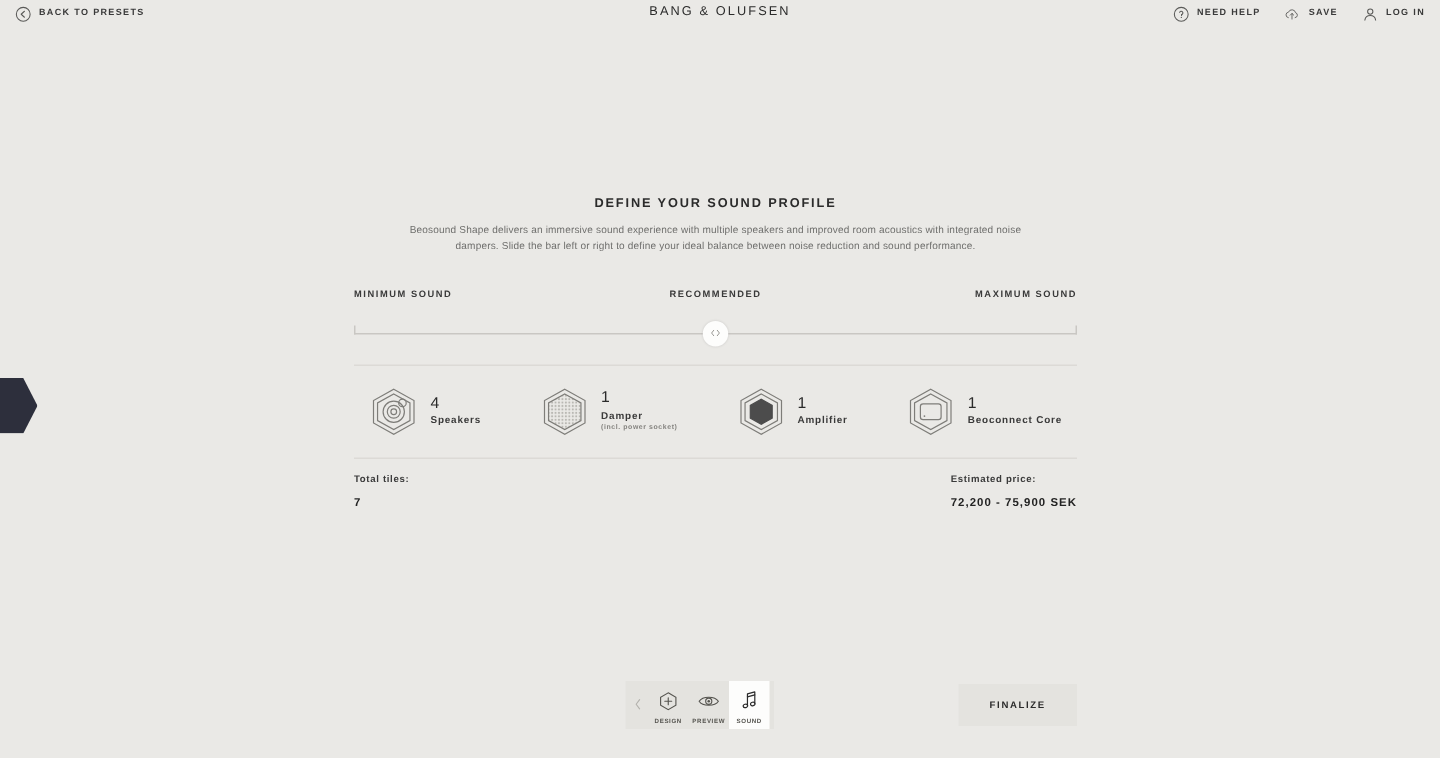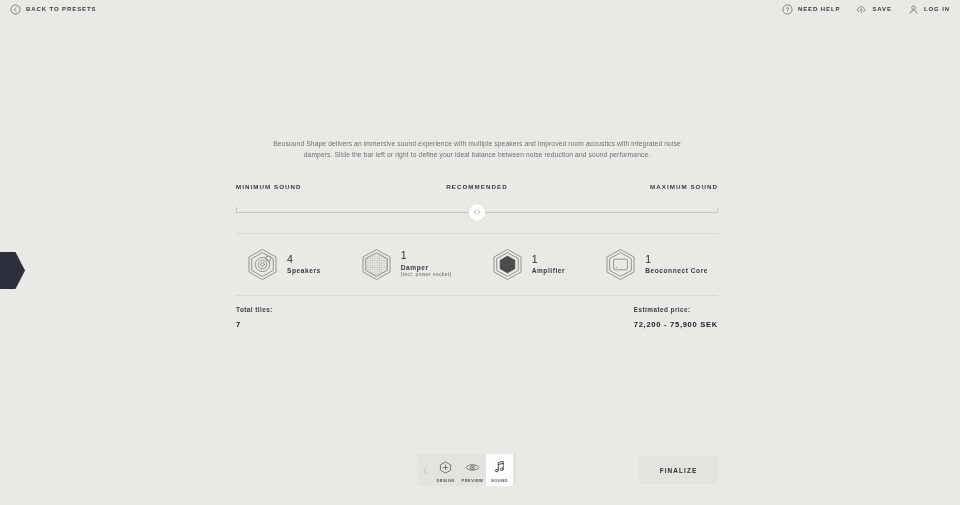--- a/index.html
+++ b/index.html
@@ -343,26 +343,28 @@
       <span class="hdr-icon">
         <svg width="11" height="11" viewBox="0 0 11 11">
           <circle cx="5.5" cy="3.7" r="1.75" fill="none" stroke="#5a5a58" stroke-width="0.7"></circle>
           <path d="M1.9 9.4 a3.65 3.65 0 0 1 7.2 0" fill="none" stroke="#5a5a58" stroke-width="0.7" stroke-linecap="round"></path>
         </svg>
       </span>
       <span class="hdr-label">LOG IN</span>
     </div>
   </div>
 
+  <div class="brand">BANG &amp; OLUFSEN</div>
 </div>
 
 <div class="edge-tab"></div>
 
 <div class="panel">
 
+  <div class="panel-title">DEFINE YOUR SOUND PROFILE</div>
   <div class="panel-desc">Beosound Shape delivers an immersive sound experience with multiple speakers and improved room acoustics with integrated noise dampers. Slide the bar left or right to define your ideal balance between noise reduction and sound performance.</div>
 
   <div class="slider-block">
     <div class="slider-label-row">
       <div class="slider-labels">
         <span class="sl">MINIMUM SOUND</span>
         <span class="sl center">RECOMMENDED</span>
         <span class="sl">MAXIMUM SOUND</span>
       </div>
     </div>

